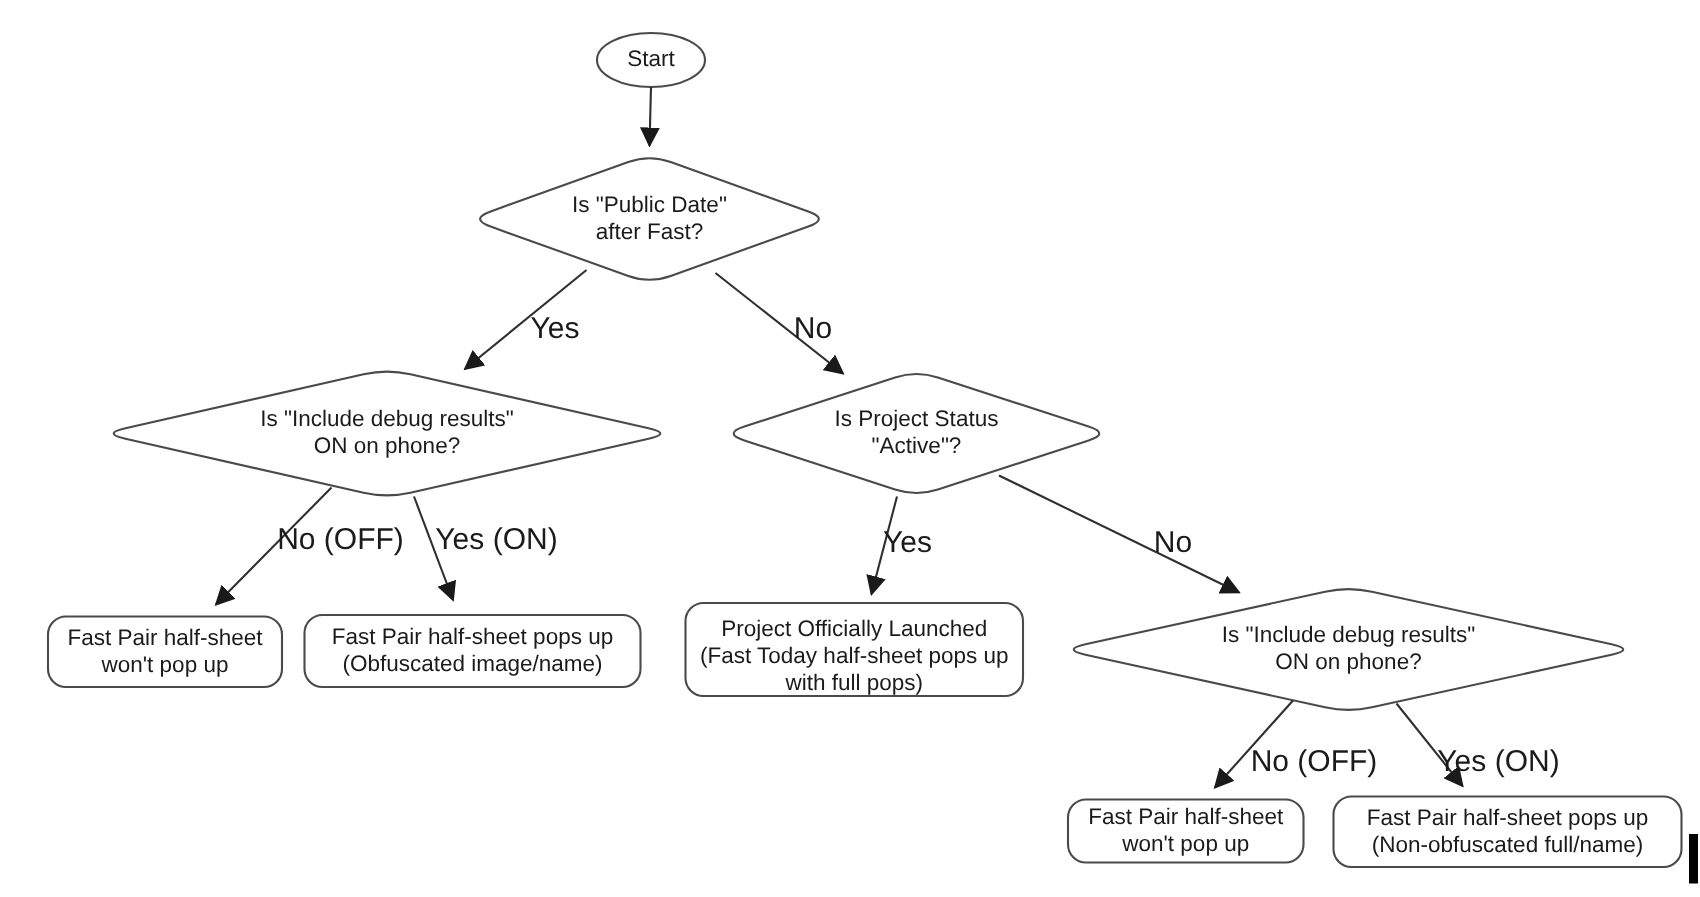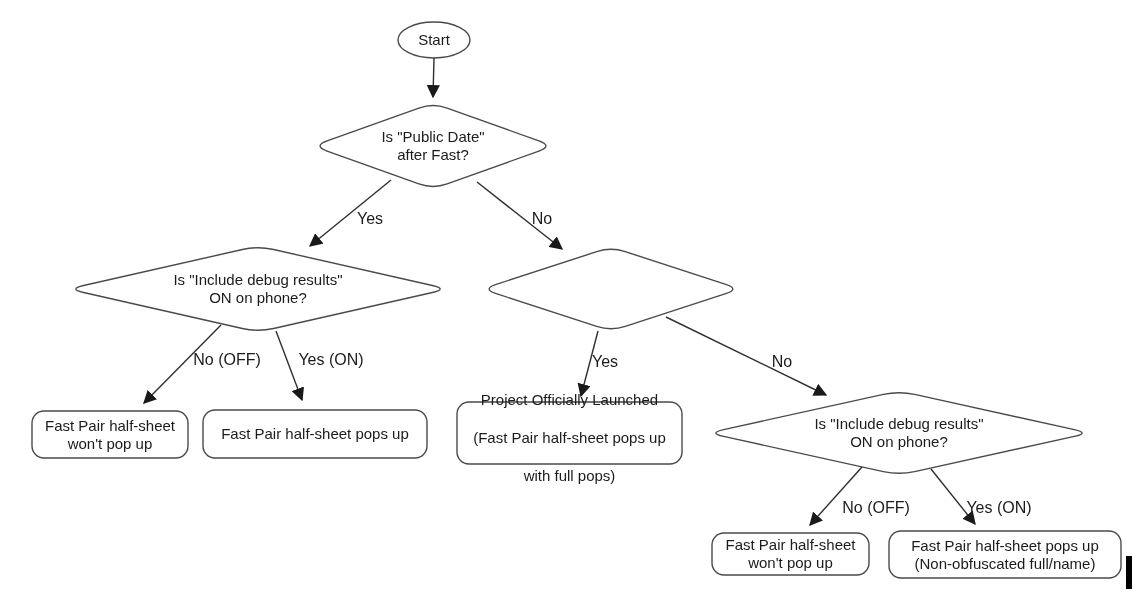--- a/index.html
+++ b/index.html
@@ -31,21 +31,21 @@
     text-align: center;
     font-size: 15px;
     line-height: 18px;
     color: var(--text_color, #1b1b1b);
     pointer-events: none;
     white-space: nowrap;
   }
   .edge-label {
     position: absolute;
     transform: translate(-50%, -50%);
-    font-size: 16px;
+    font-size: 20px;
     line-height: 16px;
     white-space: nowrap;
     color: var(--text_color, #1b1b1b);
     pointer-events: none;
   }
   .caret-mark {
     position: absolute;
     left: 1126px;
     top: 556px;
     width: 6px;
@@ -95,38 +95,43 @@
   <div class="node-label" style="left:313px;top:103px;width:240px;height:86px;">
     <div>Is "Public Date"</div>
     <div>after Fast?</div>
   </div>
 
   <div class="node-label" style="left:68px;top:246px;width:380px;height:86px;">
     <div>Is "Include debug results"</div>
     <div>ON on phone?</div>
   </div>
 
+  <div class="node-label" style="left:482px;top:247px;width:258px;height:84px;">
+    <div>Is Project Status</div>
+    <div>"Active"?</div>
+  </div>
 
   <div class="node-label" style="left:708px;top:391px;width:382px;height:84px;">
     <div>Is "Include debug results"</div>
     <div>ON on phone?</div>
   </div>
 
   <div class="node-label" style="left:32px;top:411px;width:156px;height:47px;">
     <div>Fast Pair half-sheet</div>
     <div>won't pop up</div>
   </div>
 
   <div class="node-label" style="left:203px;top:410px;width:224px;height:48px;">
     <div>Fast Pair half-sheet pops up</div>
+    <div>(Obfuscated image/name)</div>
   </div>
 
-  <div class="node-label" style="left:457px;top:402px;width:225px;height:72px;gap:20px;">
+  <div class="node-label" style="left:457px;top:402px;width:225px;height:72px;">
     <div>Project Officially Launched</div>
-    <div>(Fast Pair half-sheet pops up</div>
+    <div>(Fast Today half-sheet pops up</div>
     <div>with full pops)</div>
   </div>
 
   <div class="node-label" style="left:712px;top:533px;width:157px;height:42px;">
     <div>Fast Pair half-sheet</div>
     <div>won't pop up</div>
   </div>
 
   <div class="node-label" style="left:889px;top:531px;width:232px;height:47px;">
     <div>Fast Pair half-sheet pops up</div>

